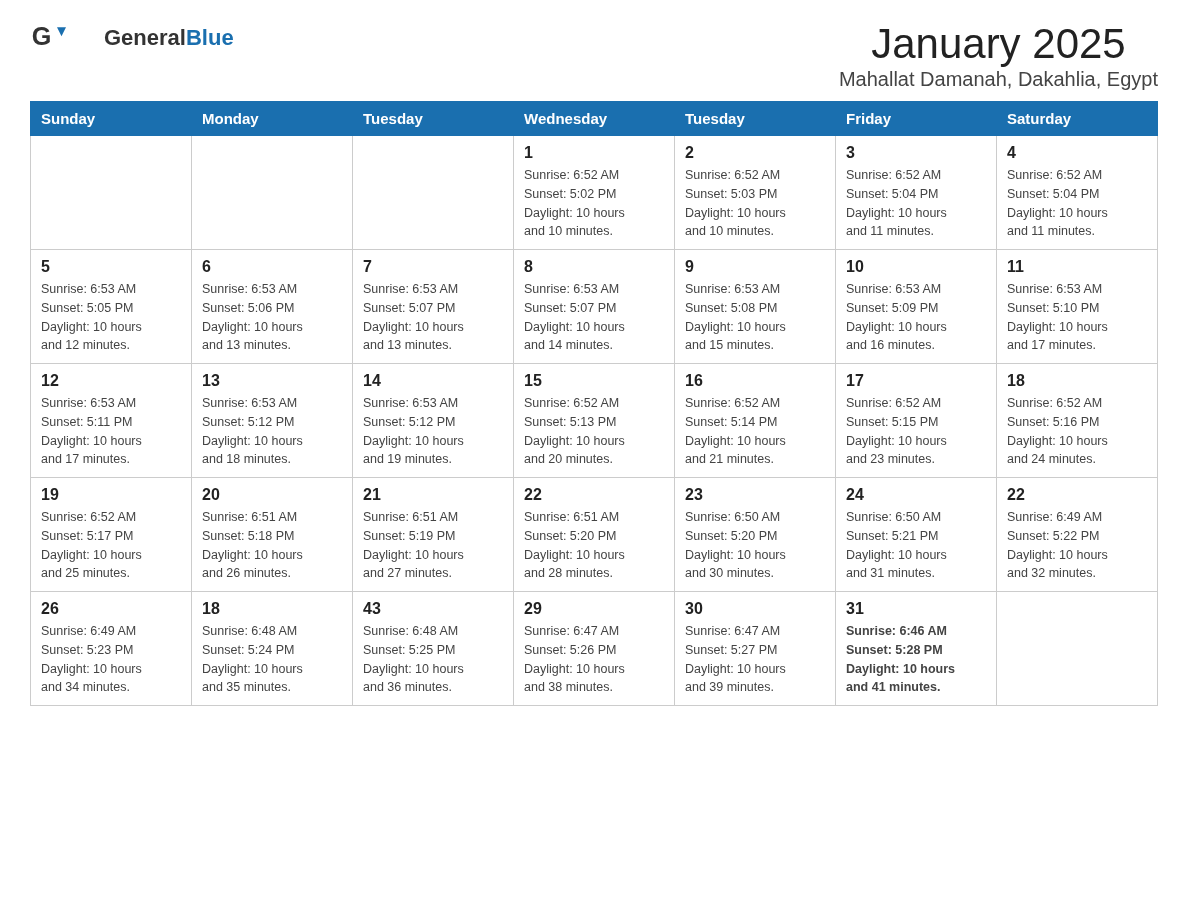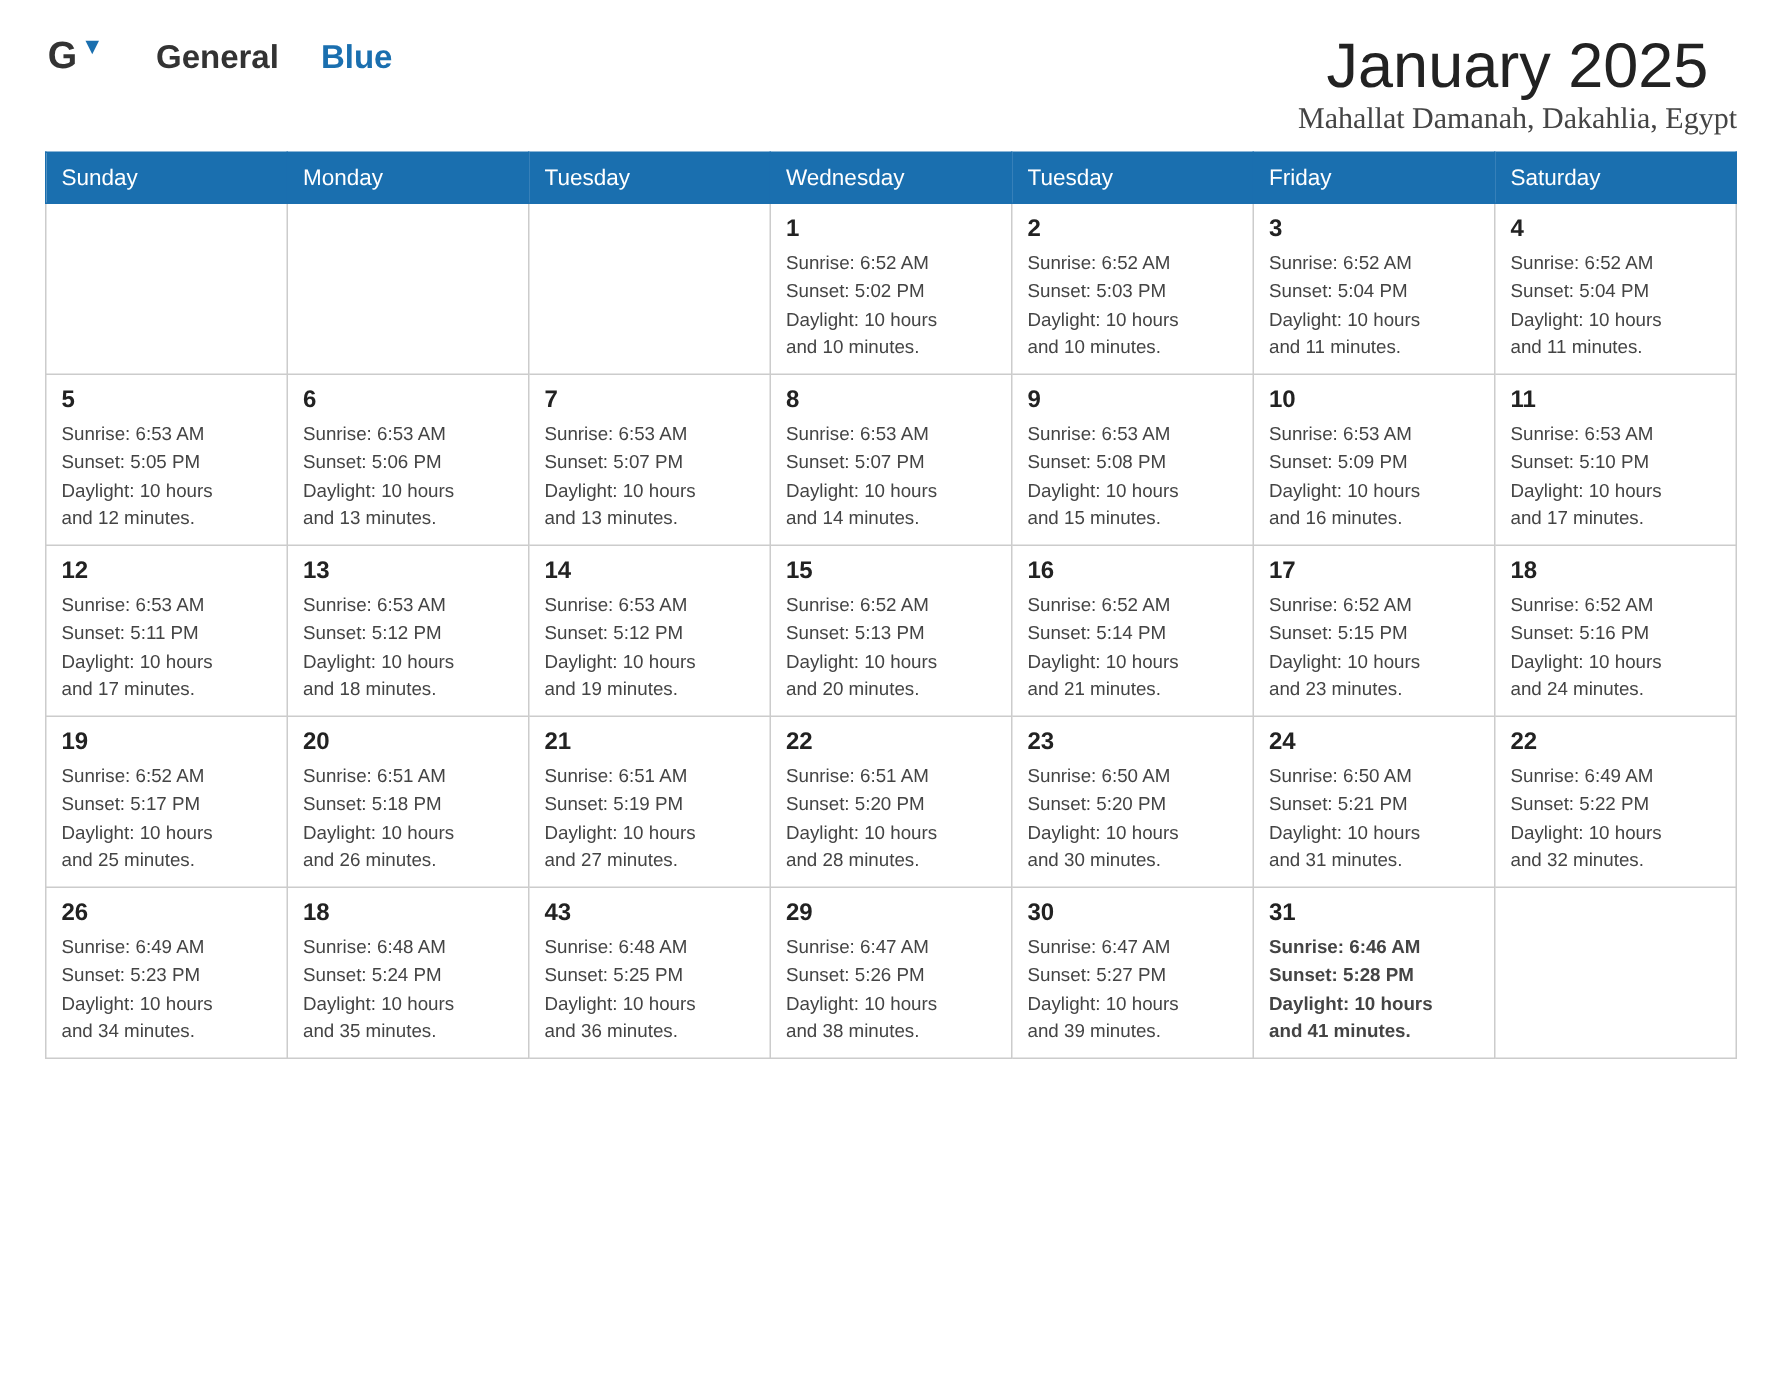--- a/index.html
+++ b/index.html
@@ -17,51 +17,50 @@
       margin-bottom: 10px;
     }
     .logo {
       display: flex;
       align-items: center;
       font-size: 22px;
       font-weight: bold;
       color: #333;
     }
     .logo-text-general { color: #333; margin-left: 36px; }
-    .logo-text-blue { color: #1a6faf; margin-left: 28px; }
+    .logo-text-blue { color: #1a6faf; }
     .logo-icon {
       width: 36px;
       height: 36px;
       margin-right: 2px;
     }
     .title-block {
       text-align: center;
     }
     .title-block h1 {
       font-size: 42px;
       font-weight: normal;
       color: #222;
     }
     .title-block h2 {
       font-size: 20px;
       font-weight: normal;
       color: #444;
-      font-family: Liberation Serif, serif;
     }
     table {
       width: 100%;
       border-collapse: collapse;
       table-layout: fixed;
     }
     thead tr th {
       background-color: #1a6faf;
       color: #fff;
       padding: 8px 10px;
       font-size: 15px;
-      font-weight: normal;
+      font-weight: bold;
       text-align: left;
       border: 1px solid #1a6faf;
     }
     tbody tr td {
       vertical-align: top;
       padding: 8px 10px;
       border: 1px solid #ccc;
       font-size: 13px;
       color: #333;
       height: 110px;

